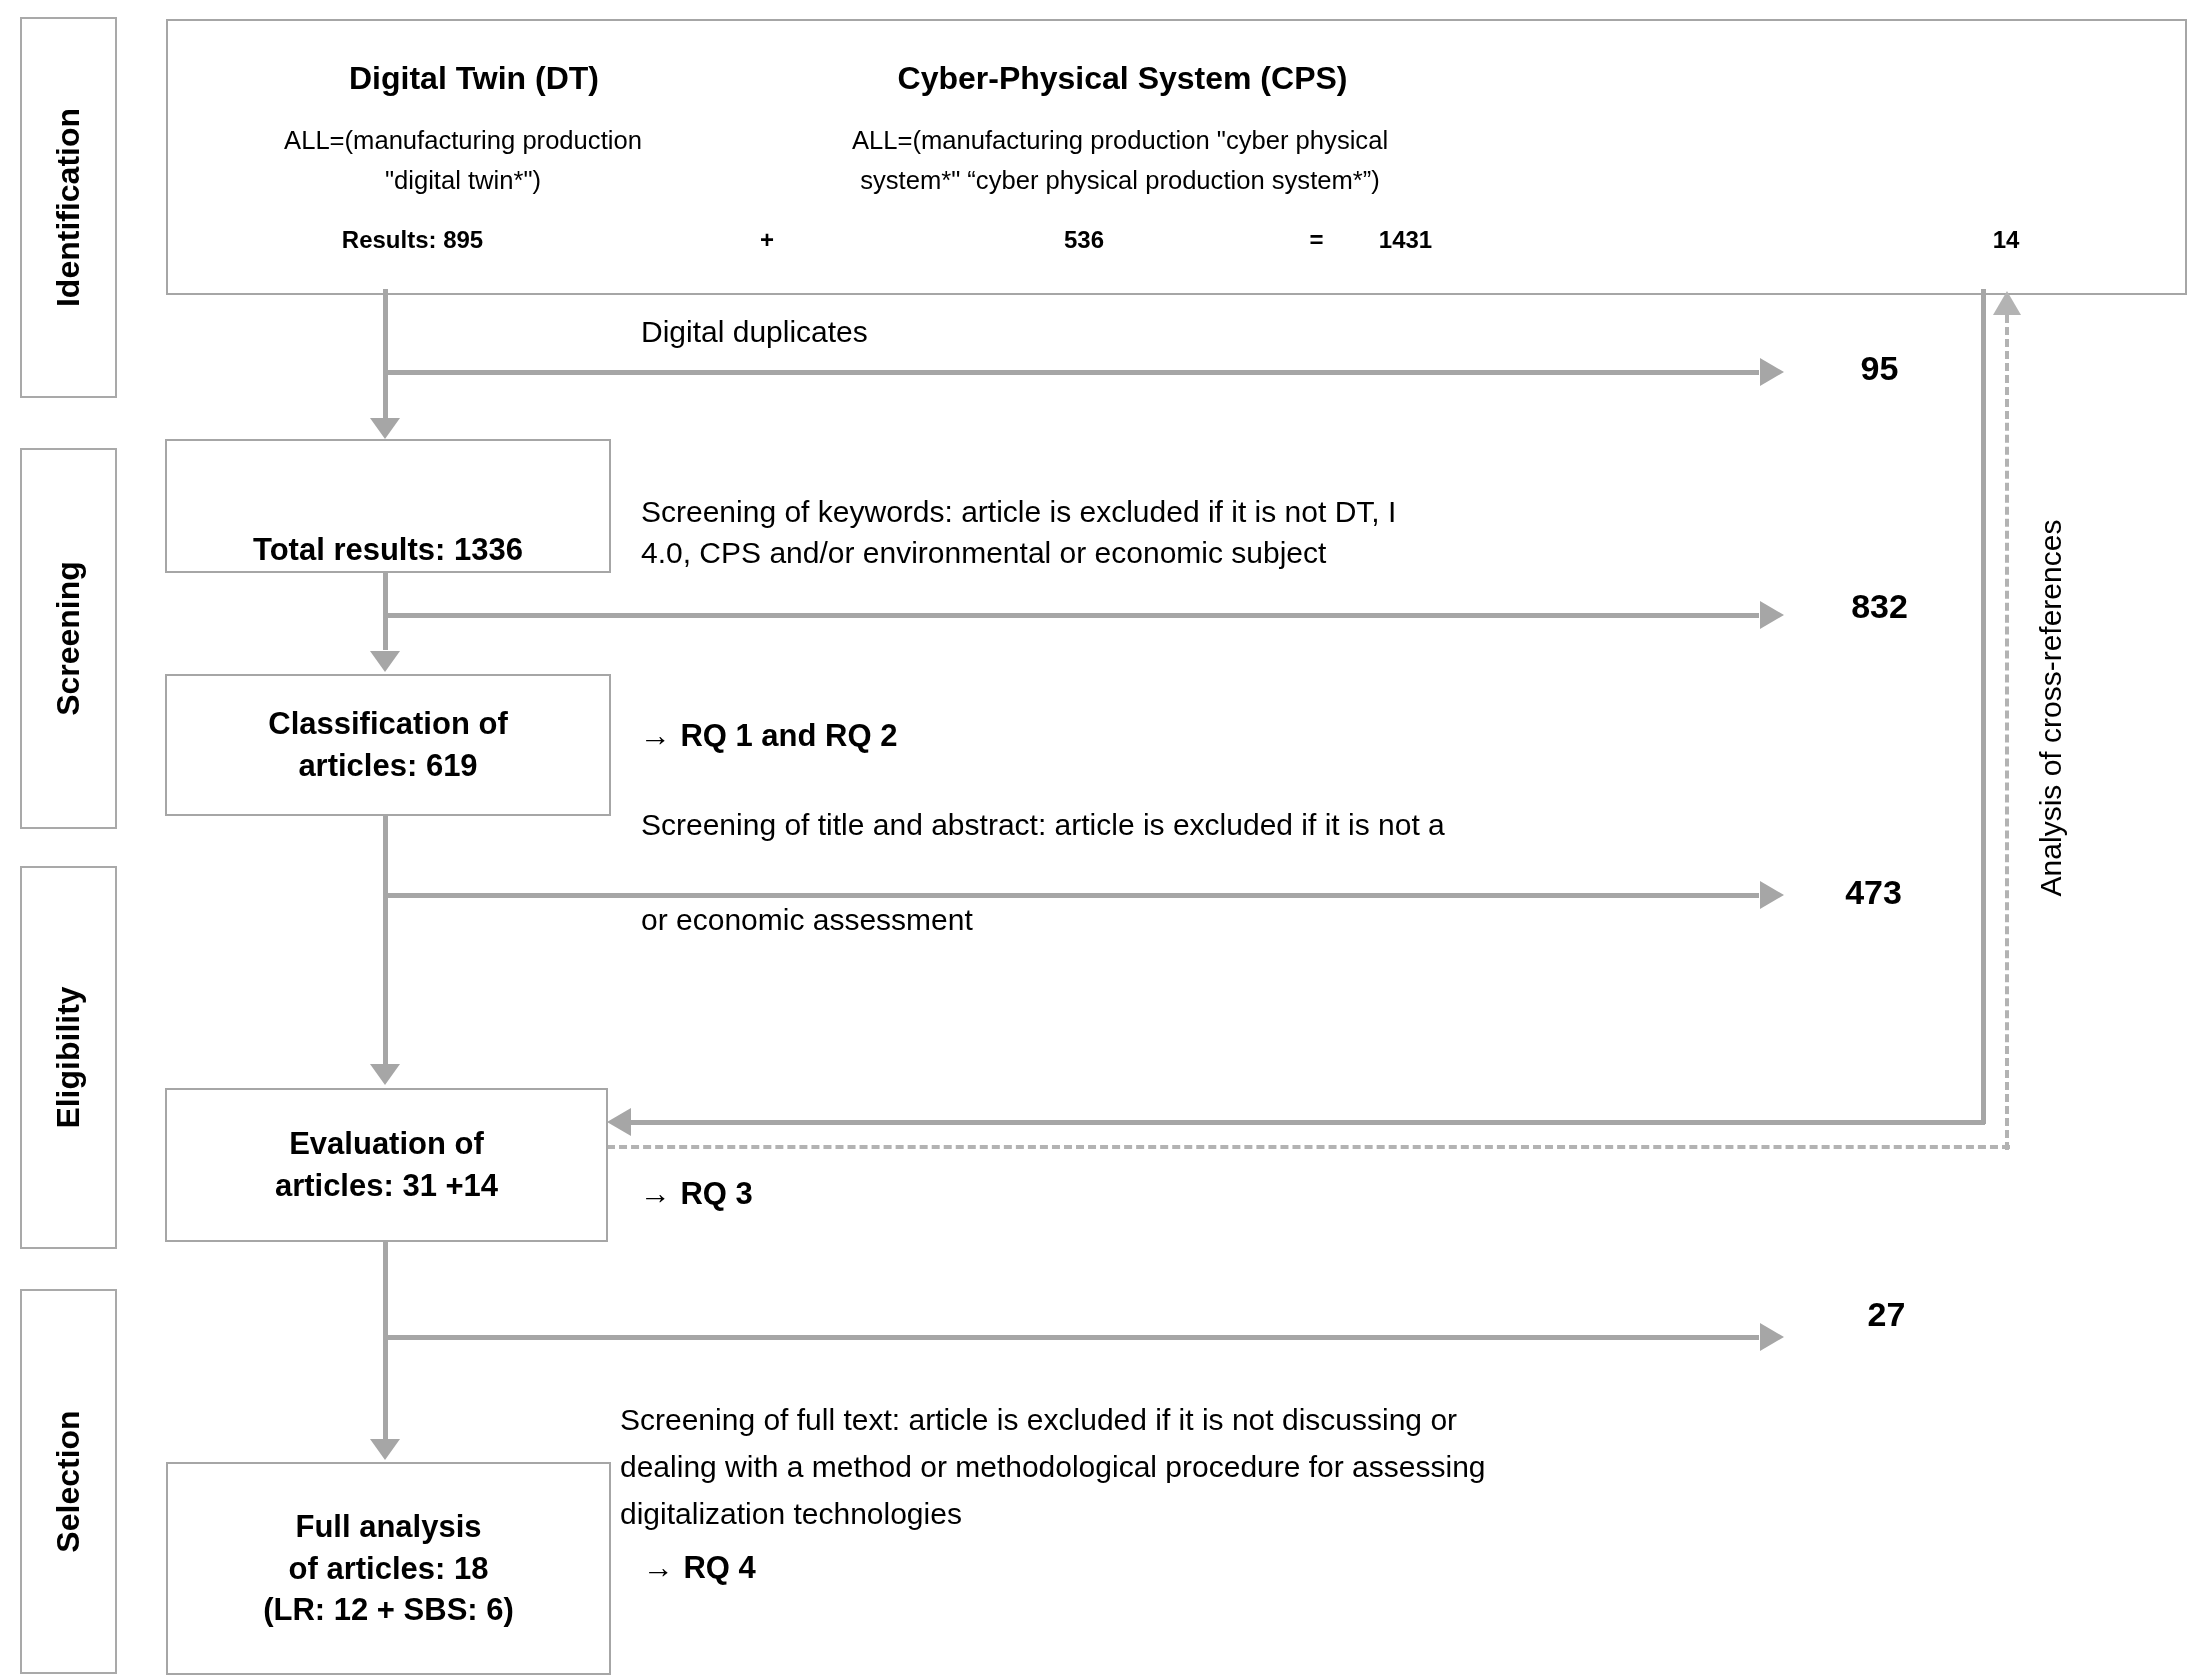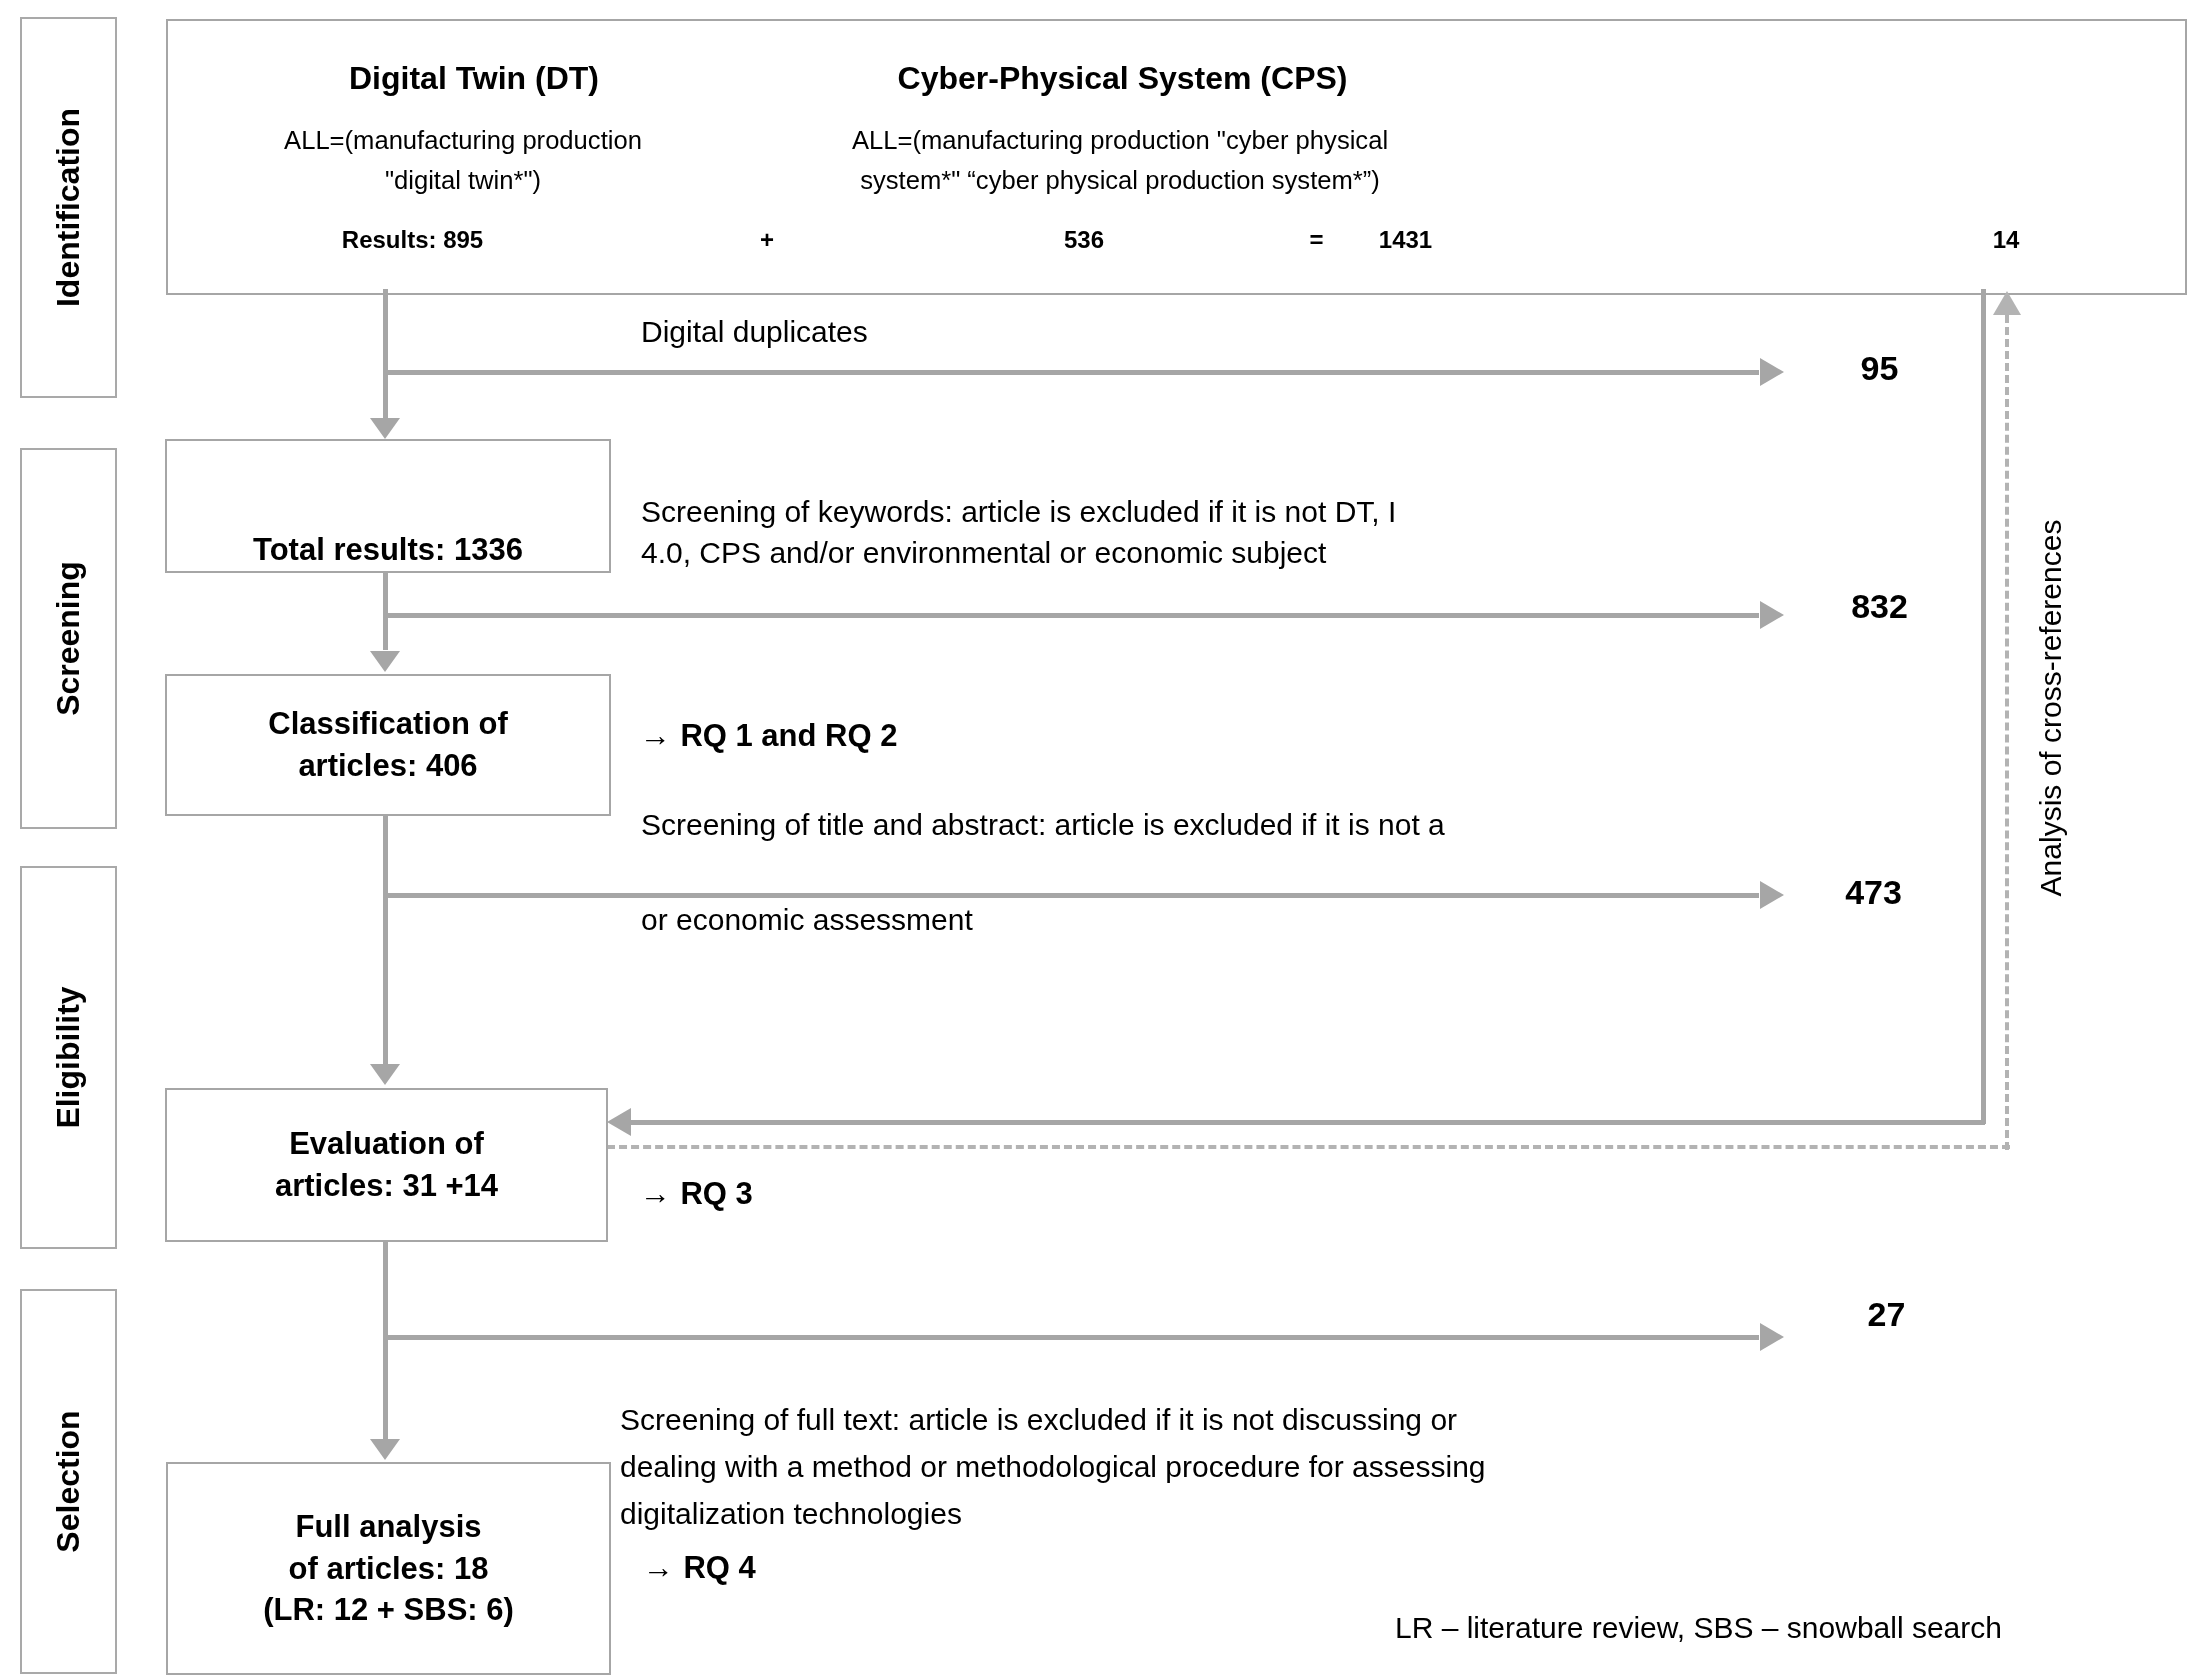--- a/index.html
+++ b/index.html
@@ -106,21 +106,21 @@
   <div class="arrow-left" style="left:607px; top:1108px;"></div>
   <div class="dashed-h" style="left:607px; top:1145px; width:1403px;"></div>
   <div class="dashed-v" style="left:2005px; top:315px; height:835px;"></div>
   <div class="arrow-up-dashed" style="left:1993px; top:291px;"></div>
 
   <div class="box" style="left:165px; top:439px; width:442px; height:130px;align-items:flex-end;">
     <span class="boxlabel">Total results: 1336</span>
   </div>
   <div class="box" style="left:165px; top:674px; width:442px; height:138px;">
     <span class="boxlabel">Classification of
-articles: 406</span>
+articles: 619</span>
   </div>
   <div class="box" style="left:165px; top:1088px; width:439px; height:150px;">
     <span class="boxlabel">Evaluation of
 articles: 31 +14</span>
   </div>
   <div class="box" style="left:166px; top:1462px; width:441px; height:209px;">
     <span class="boxlabel">Full analysis
 of articles: 18
 (LR: 12 + SBS: 6)</span>
   </div>
@@ -150,16 +150,15 @@
   <div class="note" style="left:620px; top:1497px;">digitalization technologies</div>
 
   <div class="rq" style="left:643px; top:1550px;">
     <span class="glyph">→</span><span>RQ 4</span>
   </div>
 
   <div class="crossref">
     <span class="vlabel">Analysis of cross-references</span>
   </div>
 
-  <div class="legend" style="left:1395px; top:1611px;">LR – literature review, SBS – snowball search</div>
 
 </div>
 
 
 </body></html>

